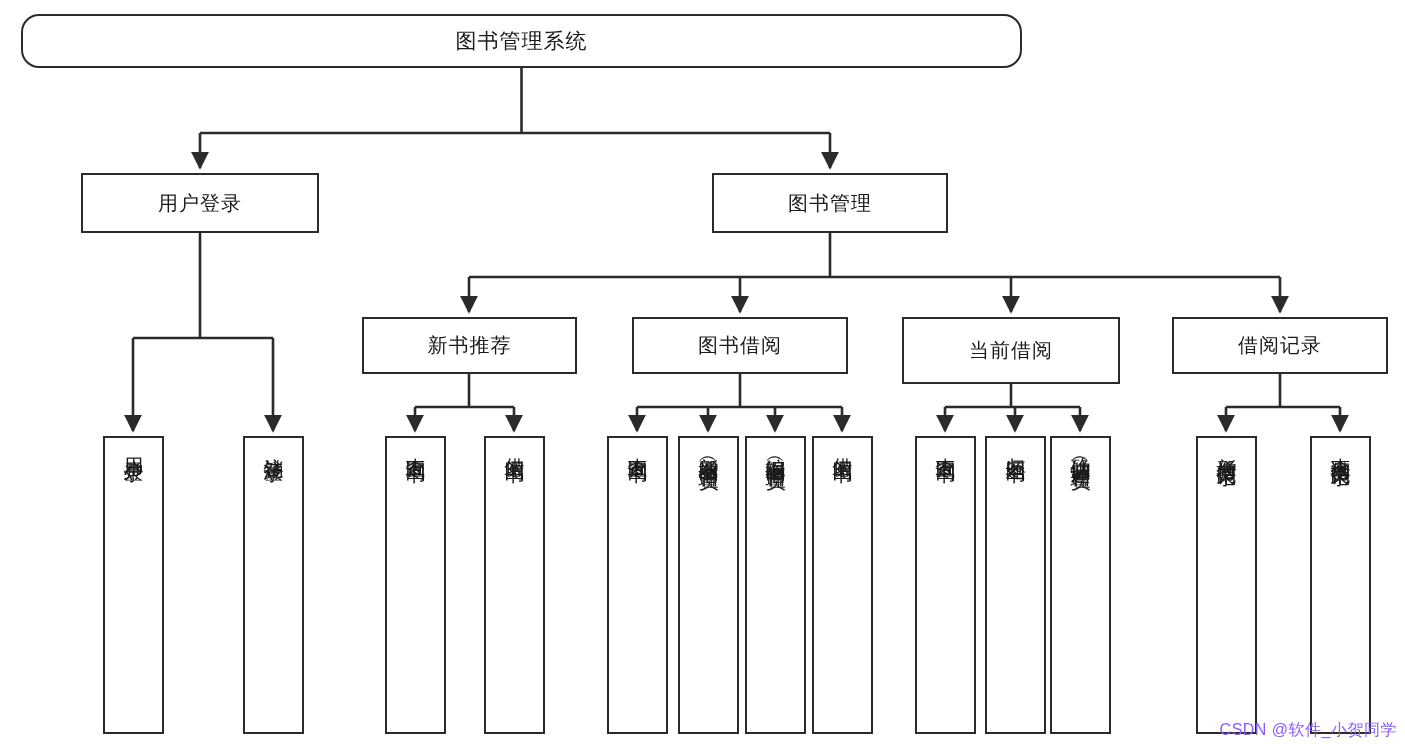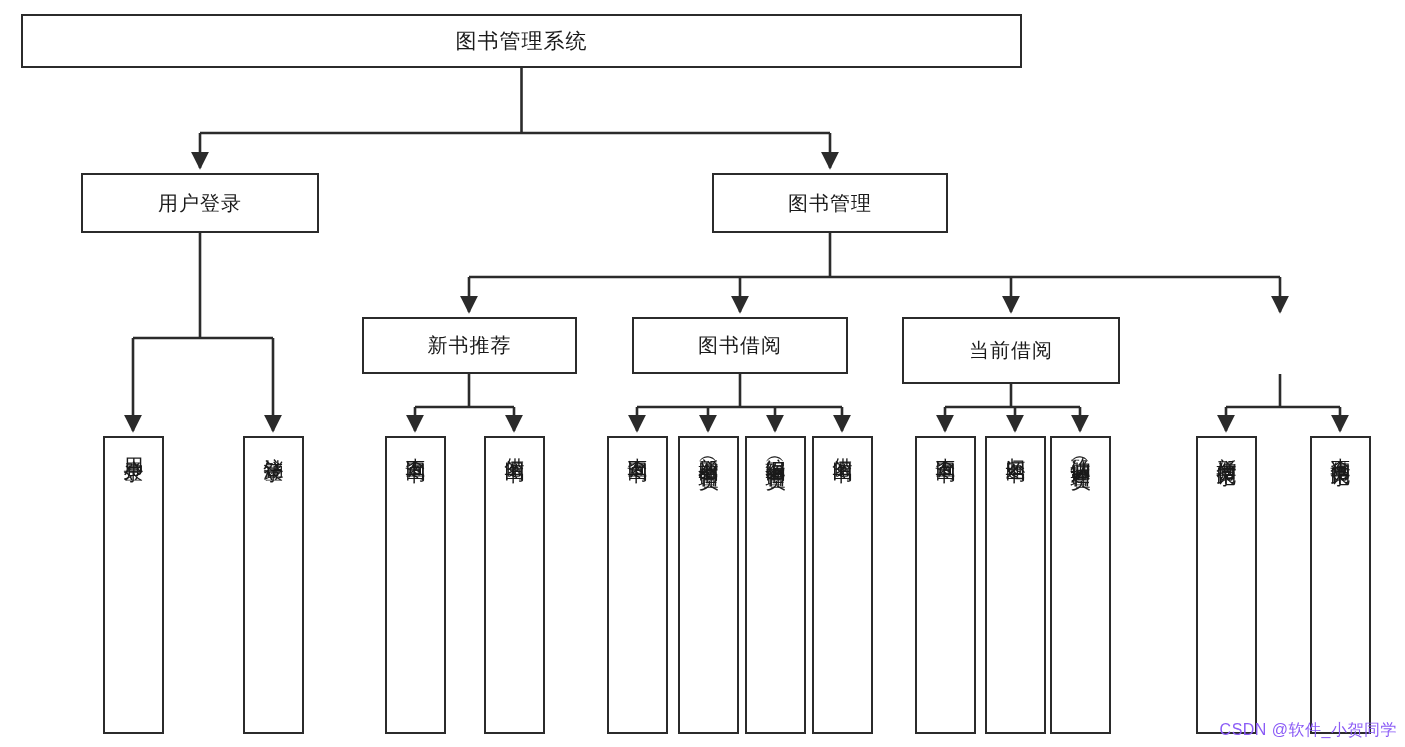--- a/index.html
+++ b/index.html
@@ -125,40 +125,43 @@
       <path d="M 1015 407 L 1015 431" marker-end="url(#arrow)"></path>
       <path d="M 1080 407 L 1080 431" marker-end="url(#arrow)"></path>
 
       <path d="M 1280 374 L 1280 407"></path>
       <path d="M 1226 407 L 1340 407"></path>
       <path d="M 1226 407 L 1226 431" marker-end="url(#arrow)"></path>
       <path d="M 1340 407 L 1340 431" marker-end="url(#arrow)"></path>
     </g>
   </svg>
 
-  <div class="node-box level-0" style="left:21px; top:14px; width:1001px; height:54px;">
+  <div class="node-box level-0" style="left:21px; top:14px; width:1001px; height:54px;border-radius:18px;">
     <span class="htext">图书管理系统</span>
   </div>
 
   <div class="node-box level-1" style="left:81px; top:173px; width:238px; height:60px;">
     <span class="htext">用户登录</span>
   </div>
   <div class="node-box level-1" style="left:712px; top:173px; width:236px; height:60px;font-family:Liberation Serif, serif;">
     <span class="htext">图书管理</span>
   </div>
 
   <div class="node-box level-2" style="left:362px; top:317px; width:215px; height:57px;">
     <span class="htext">新书推荐</span>
   </div>
   <div class="node-box level-2" style="left:632px; top:317px; width:216px; height:57px;">
     <span class="htext">图书借阅</span>
   </div>
   <div class="node-box level-2" style="left:902px; top:317px; width:218px; height:67px;">
     <span class="htext">当前借阅</span>
   </div>
+  <div class="node-box level-2" style="left:1172px; top:317px; width:216px; height:57px;">
+    <span class="htext">借阅记录</span>
+  </div>
 
   <div class="node-box leaf" style="left:103px; top:436px; width:61px; height:298px;">
     <span class="vtext">用户登录</span>
   </div>
   <div class="node-box leaf" style="left:243px; top:436px; width:61px; height:298px;">
     <span class="vtext">注销登录</span>
   </div>
 
   <div class="node-box leaf" style="left:385px; top:436px; width:61px; height:298px;">
     <span class="vtext">查询图书</span>

